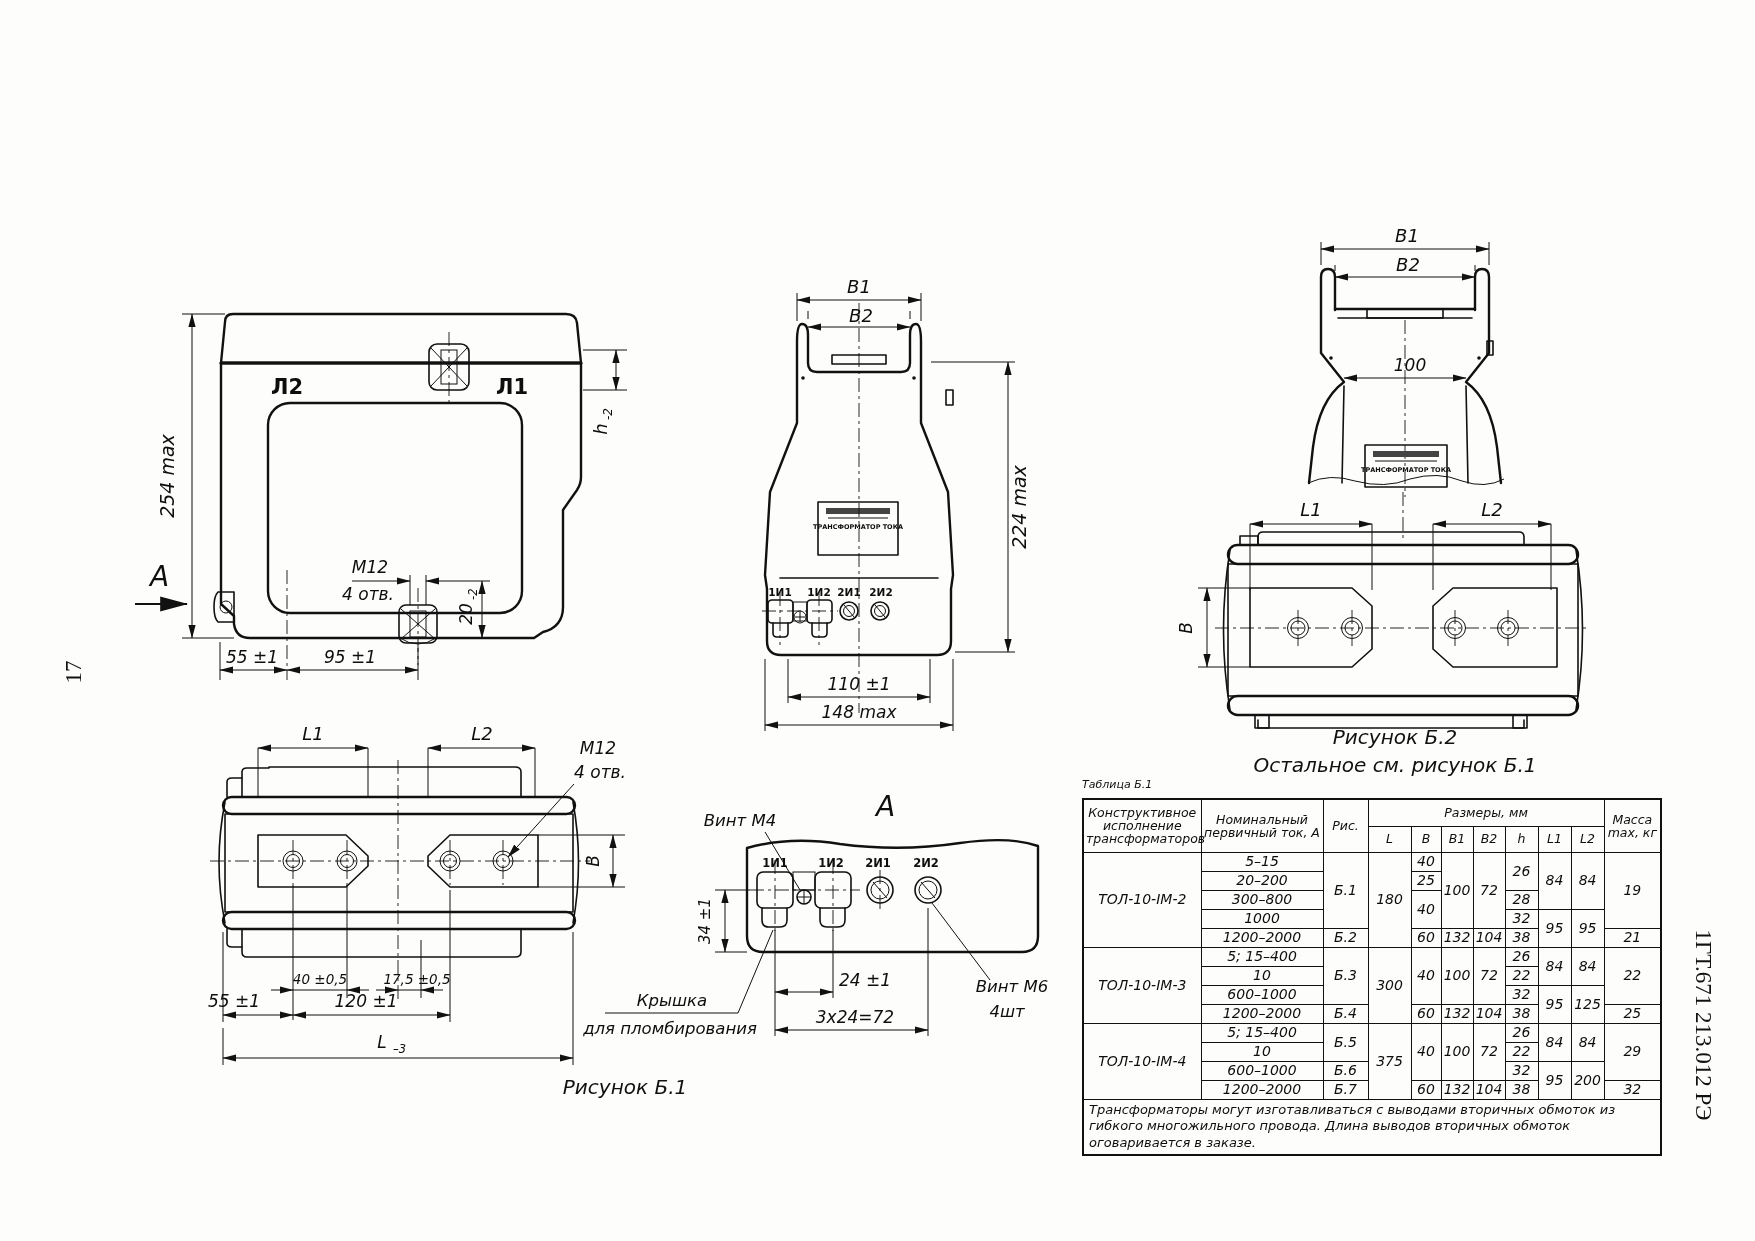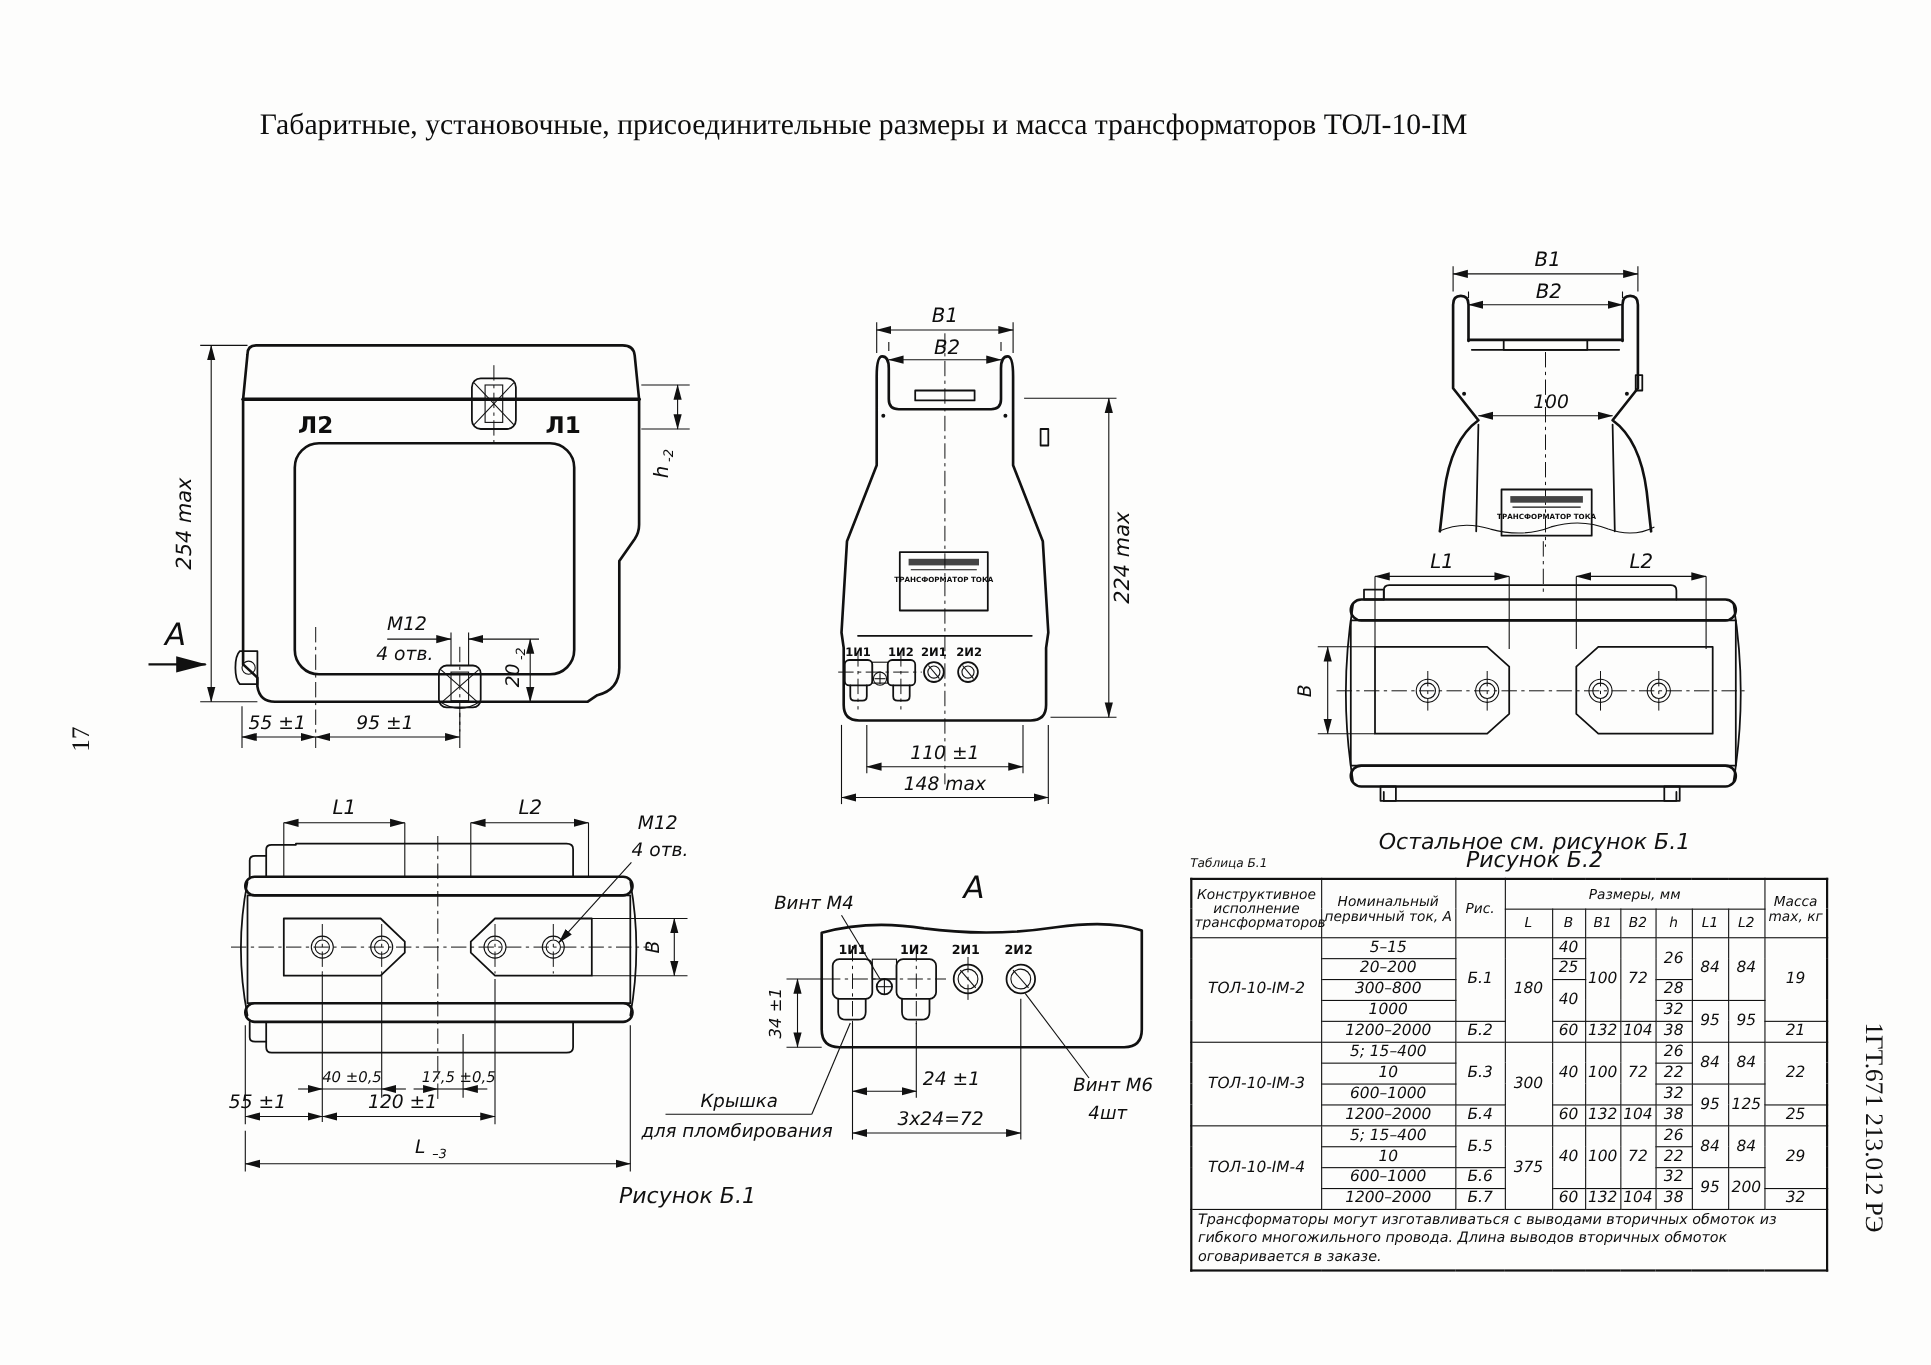--- a/index.html
+++ b/index.html
@@ -27,21 +27,20 @@
   .tbl td{border:1px solid #111;text-align:center;vertical-align:middle;padding:0;line-height:1.06;}
   .tbl .hd{font-size:12.5px;padding:1px 2px;}
   .tbl .dr{height:19px;font-size:14px;}
   .tbl .note{font-size:13px;text-align:left;padding:2px 5px;line-height:1.3;border-top:1.5px solid #111;border-radius:14px;}
   .tcap{font-style:italic;font-size:11px;}
 </style>
 </head>
 <body>
 
 <div class="abs title" style="left:160px;top:96px;width:1250px;">
-  <div style="margin-top:2px;">Габаритные, установочные, присоединительные размеры и масса трансформаторов ТОЛ-10-IМ</div>
 </div>
 
 <div class="abs margin-num rot270" style="left:45px;top:658px;width:60px;height:28px;">17</div>
 <div class="abs margin-num rot90" style="left:1567px;top:1011px;width:270px;height:28px;">1ГТ.671 213.012 РЭ</div>
 
 <svg style="left:130px;top:270px;" width="510" height="430" viewBox="0 0 510 430">
   <defs>
       <marker id="mA" viewBox="0 0 12 8" refX="11.5" refY="4" markerWidth="14" markerHeight="9.5" orient="auto-start-reverse">
         <path d="M12,4 L0,0.8 L0,7.2 Z" fill="#111"></path>
       </marker>
@@ -300,21 +299,21 @@
   <g>
     <line class="d" x1="160" y1="98" x2="108" y2="98"></line>
     <line class="d" x1="160" y1="177" x2="108" y2="177"></line>
     <line class="d" x1="117" y1="98" x2="117" y2="177" marker-start="url(#mD)" marker-end="url(#mD)"></line>
     <g transform="rotate(-90 102 138)">
         <text x="102" y="138" font-size="17" text-anchor="middle">В</text>
       </g>
   </g>
 </svg>
 
-<div class="abs cap" style="left:1260px;top:725px;width:270px;margin-top:44px;">Рисунок Б.2</div>
+<div class="abs cap" style="left:1260px;top:725px;width:270px;">Рисунок Б.2</div>
 <div class="abs cap" style="left:1180px;top:753px;width:430px;">Остальное см. рисунок Б.1</div>
 
 <svg style="left:170px;top:690px;" width="470" height="400" viewBox="0 0 470 400">
   <defs>
       <marker id="mE" viewBox="0 0 12 8" refX="11.5" refY="4" markerWidth="14" markerHeight="9.5" orient="auto-start-reverse">
         <path d="M12,4 L0,0.8 L0,7.2 Z" fill="#111"></path>
       </marker>
     </defs>
   <g>
     <line class="d" x1="88" y1="58" x2="88" y2="108"></line>

